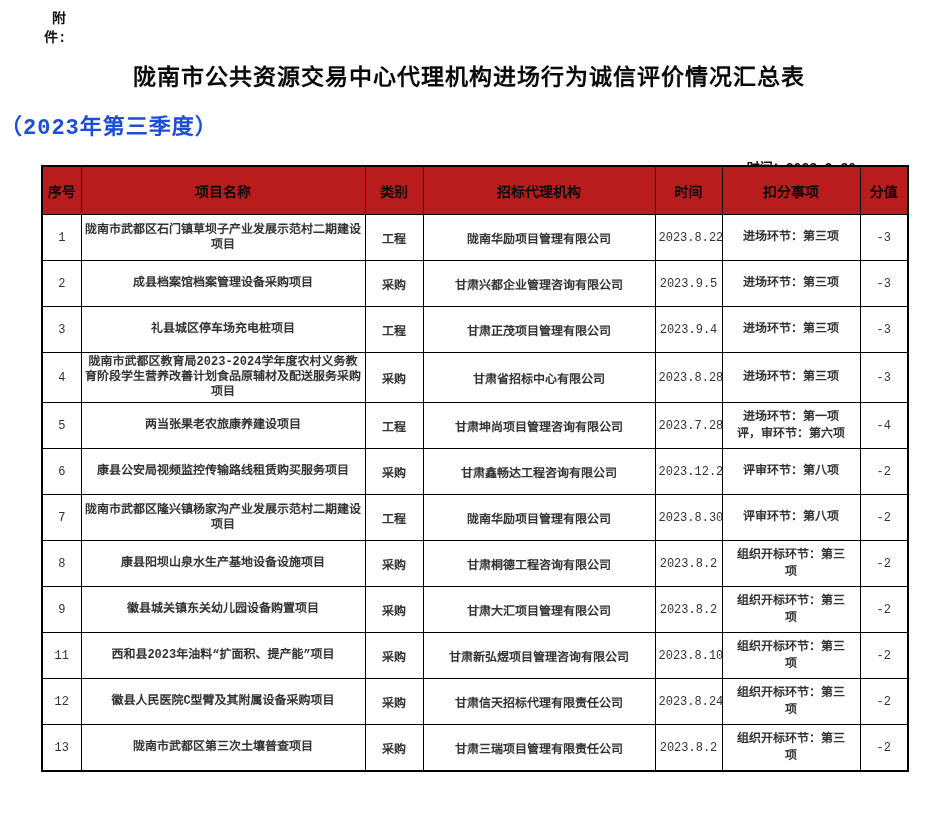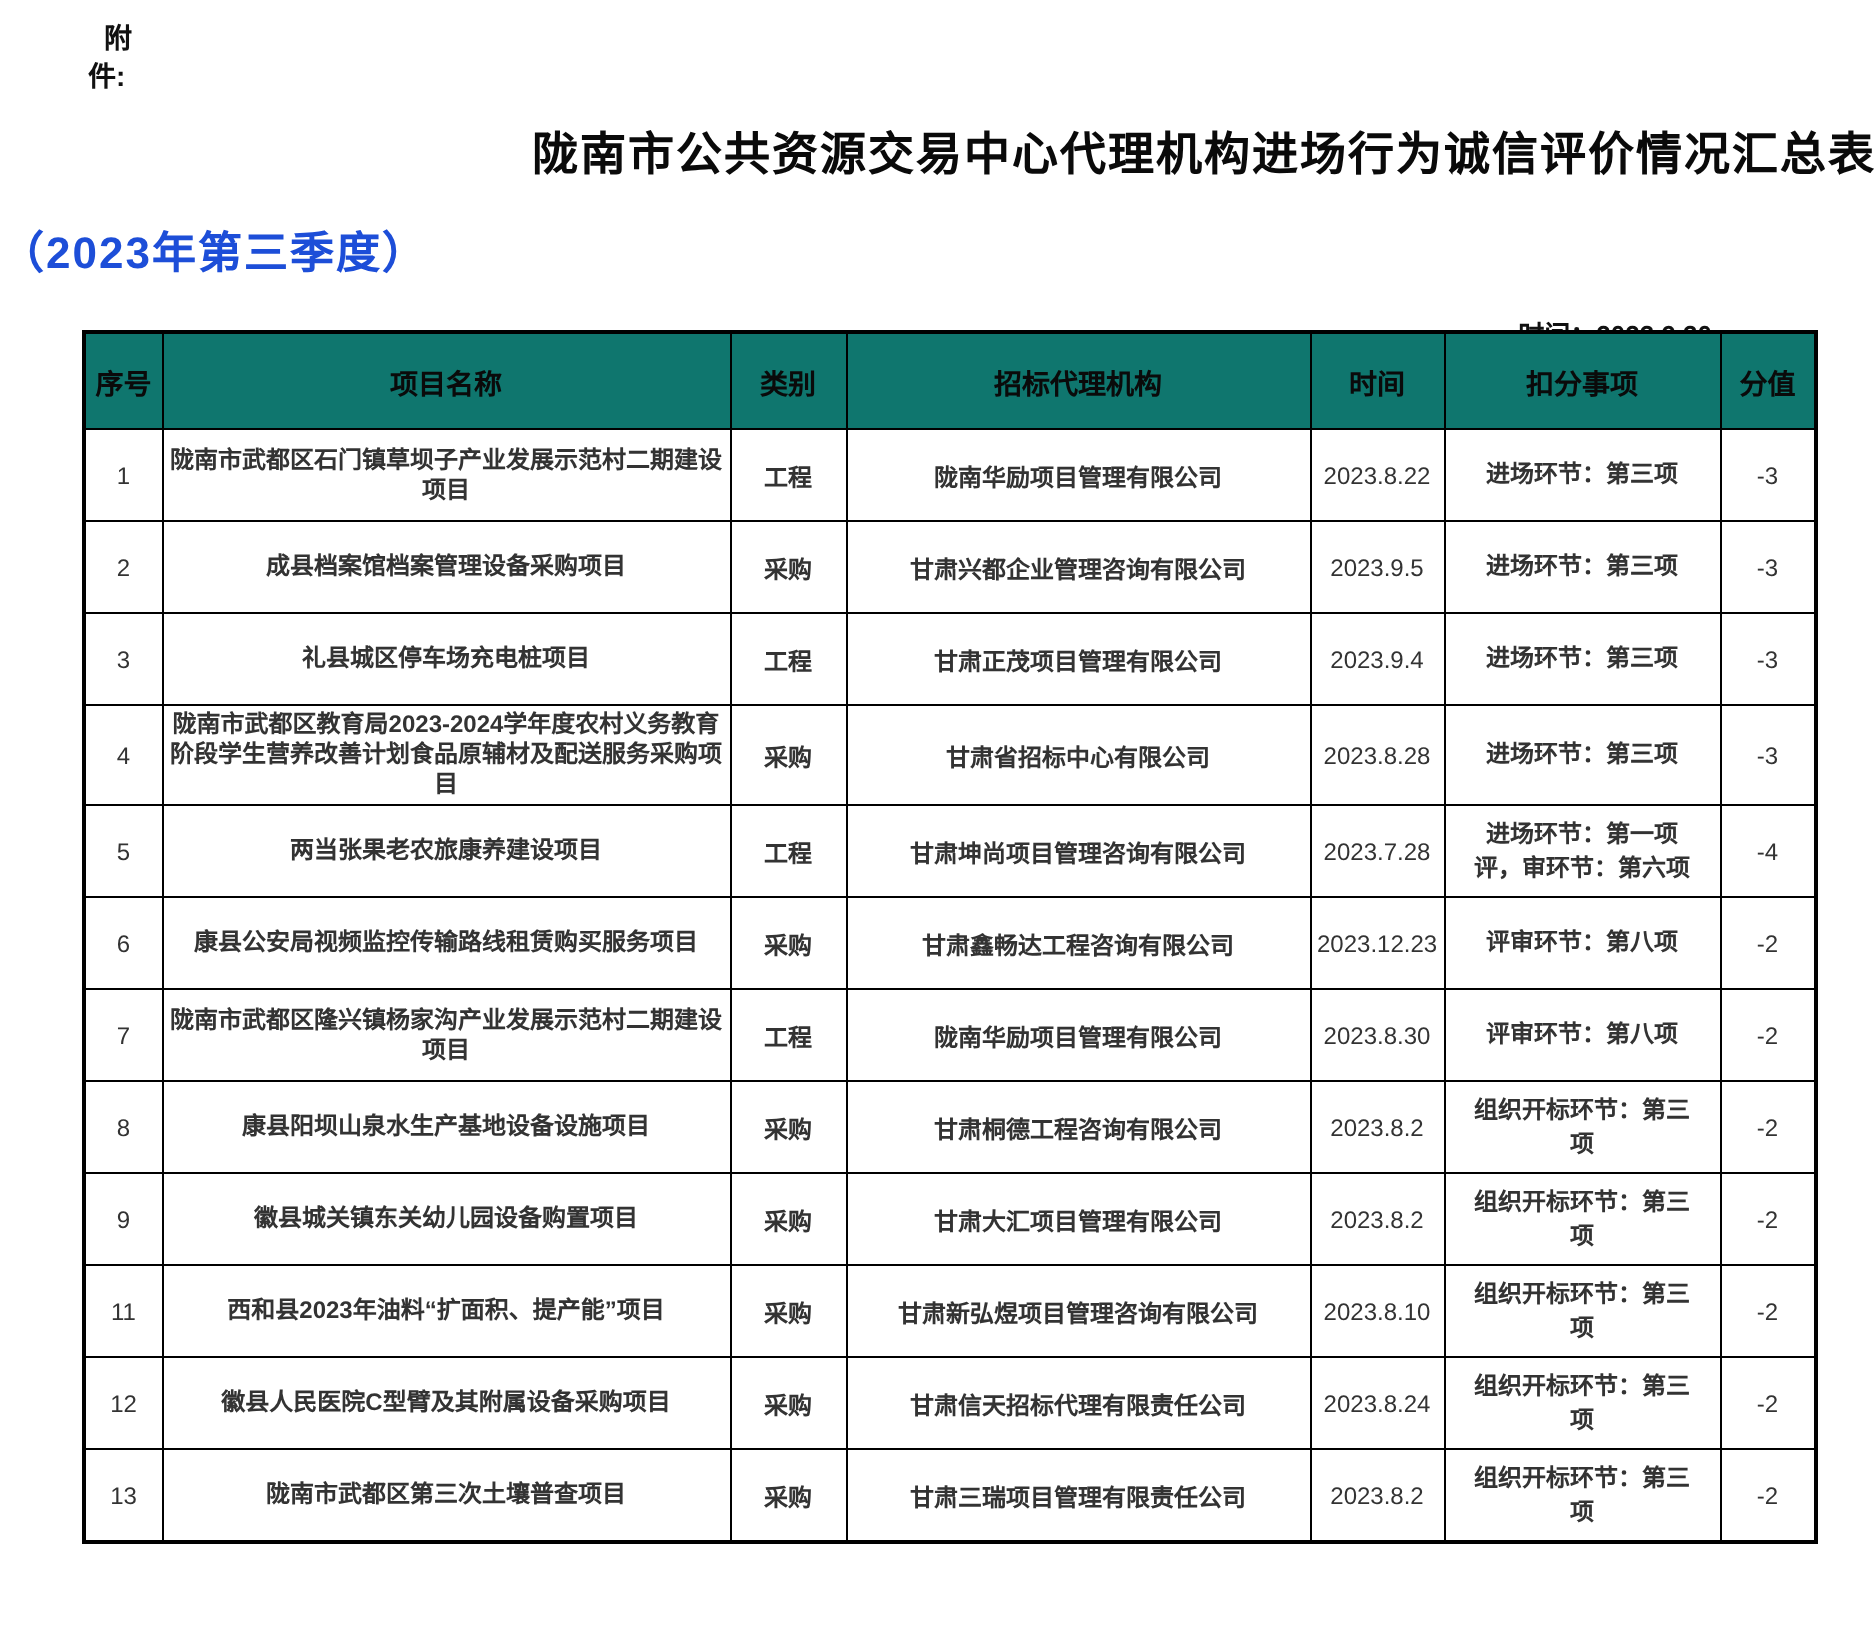--- a/index.html
+++ b/index.html
@@ -1,42 +1,42 @@
 <!DOCTYPE html>
 <html lang="zh-CN"><head>
 <meta charset="utf-8">
 <style>
   html, body { margin: 0; padding: 0; background: #fff; }
   .page {
     position: relative;
     width: 938px;
     height: 823px;
     background: #ffffff;
-    font-family: Liberation Sans, sans-serif;
+    font-family: Liberation Mono, monospace;
     color: #000;
     overflow: hidden;
   }
   .attachment {
     position: absolute;
     left: 44px;
     top: 10px;
     width: 30px;
     font-size: 14px;
     font-weight: bold;
     line-height: 19px;
     text-indent: 8px;
     word-break: break-all;
     color: #111;
   }
   .title {
     position: absolute;
     top: 58px;
     left: 0;
     right: 0;
-    text-align: right;
+    text-align: center;
     font-size: 23px;
     font-weight: bold;
     letter-spacing: 1px;
     color: #0a0a0a;
   }
   .subtitle {
     position: absolute;
     top: 108px;
     left: 0;
     right: 0;
@@ -69,21 +69,21 @@
     vertical-align: middle;
     padding: 2px 3px;
     overflow: hidden;
   }
   table.summary th {
     height: 43px;
     font-size: 14px;
     font-weight: bold;
     text-align: center;
     color: #0a0a0a;
-    background: #0f766e;
+    background: #b91c1c;
   }
   table.summary td {
     height: 41px;
     font-size: 12px;
     text-align: center;
     color: #333;
   }
   col.c-index     { width: 39px; }
   col.c-project   { width: 284px; }
   col.c-category  { width: 58px; }

